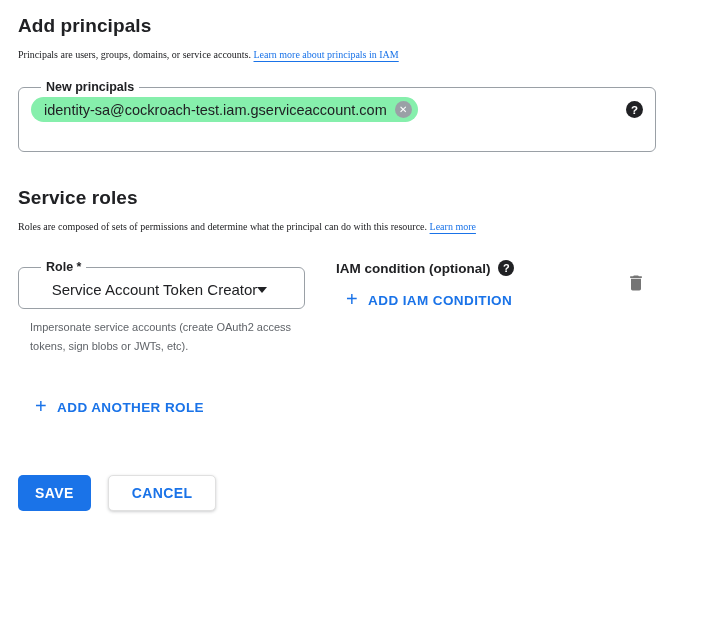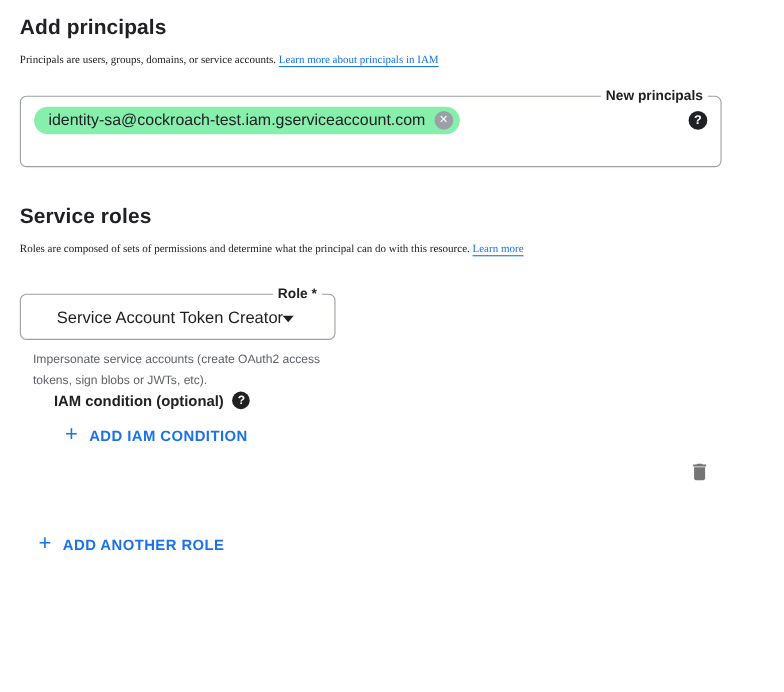--- a/index.html
+++ b/index.html
@@ -37,23 +37,22 @@
     border: 1px solid #9aa0a6;
     border-radius: 6px;
     padding: 0 12px 10px 12px;
     background: #fff;
   }
   fieldset.outlined-field legend {
     font-size: 12.5px;
     font-weight: 600;
     color: #202124;
     padding: 0 5px;
-    margin-left: 1px;
+    margin-left: 10px;
     line-height: 14px;
-    text-align: right;
   }
 
   .principals-field { margin-top: 12px; width: 638px; min-height: 72px; }
   .principals-row {
     display: flex;
     align-items: flex-start;
     justify-content: space-between;
     padding-top: 3px;
     min-height: 46px;
   }
@@ -96,21 +95,20 @@
     margin-top: 4px;
   }
 
   .assign-title { margin-top: 34px; }
 
   .role-row {
     margin-top: 20px;
     display: flex;
     align-items: flex-start;
     width: 638px;
-    flex-direction: column;
   }
   .role-col { width: 287px; flex: 0 0 auto; }
   .role-field { width: 287px; }
   .select-line {
     display: flex;
     align-items: center;
     justify-content: center;
     padding-top: 7px;
     font-size: 15px;
     color: #202124;
@@ -257,14 +255,18 @@
       </button>
     </div>
 
   </div>
 
   <button class="text-btn add-role-btn">
     <span class="plus">+</span>
     <span>ADD ANOTHER ROLE</span>
   </button>
 
+  <div class="footer">
+    <button class="btn btn-save">SAVE</button>
+    <button class="btn btn-cancel">CANCEL</button>
+  </div>
 
 </div>
 
 </body></html>

